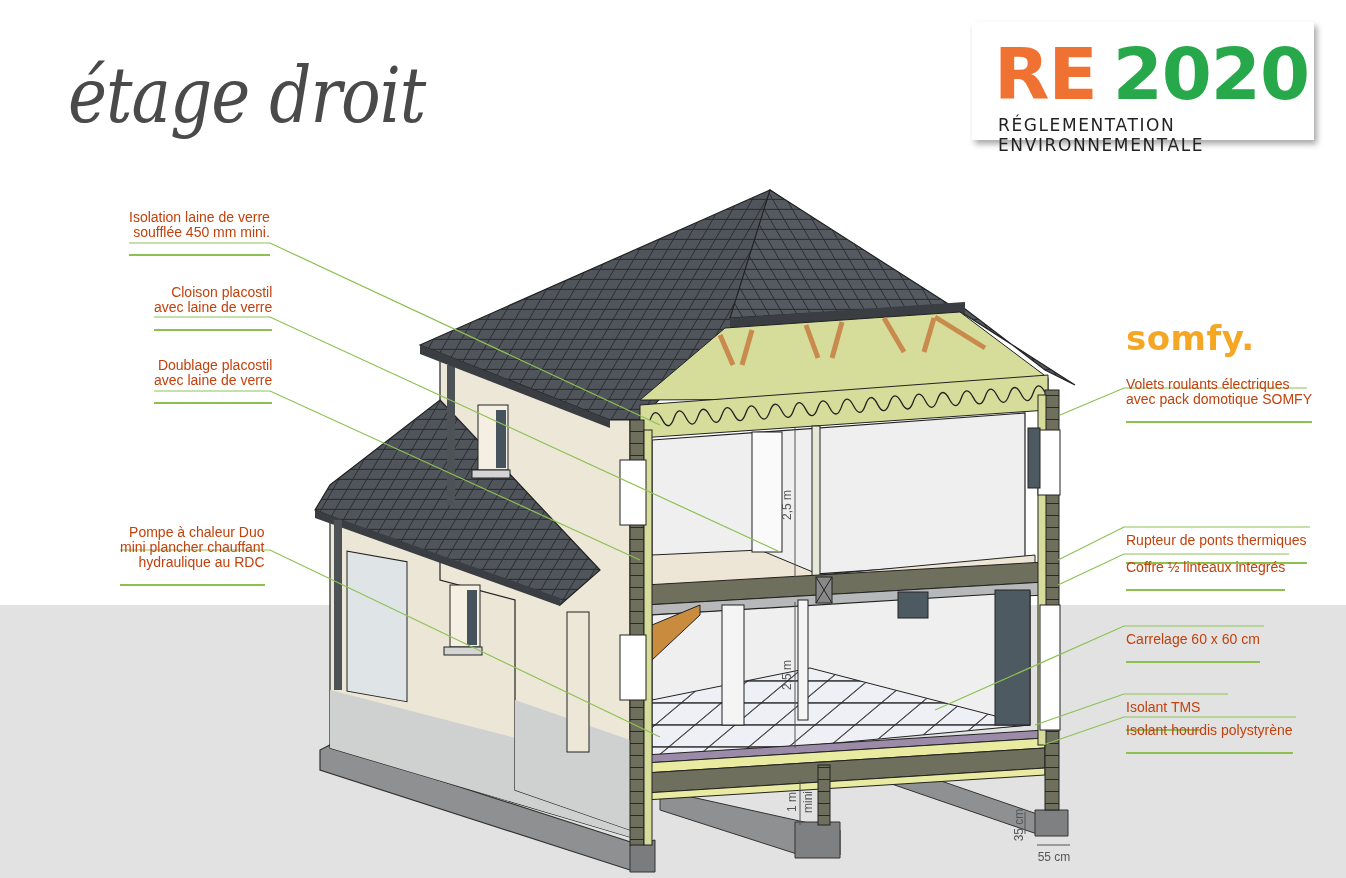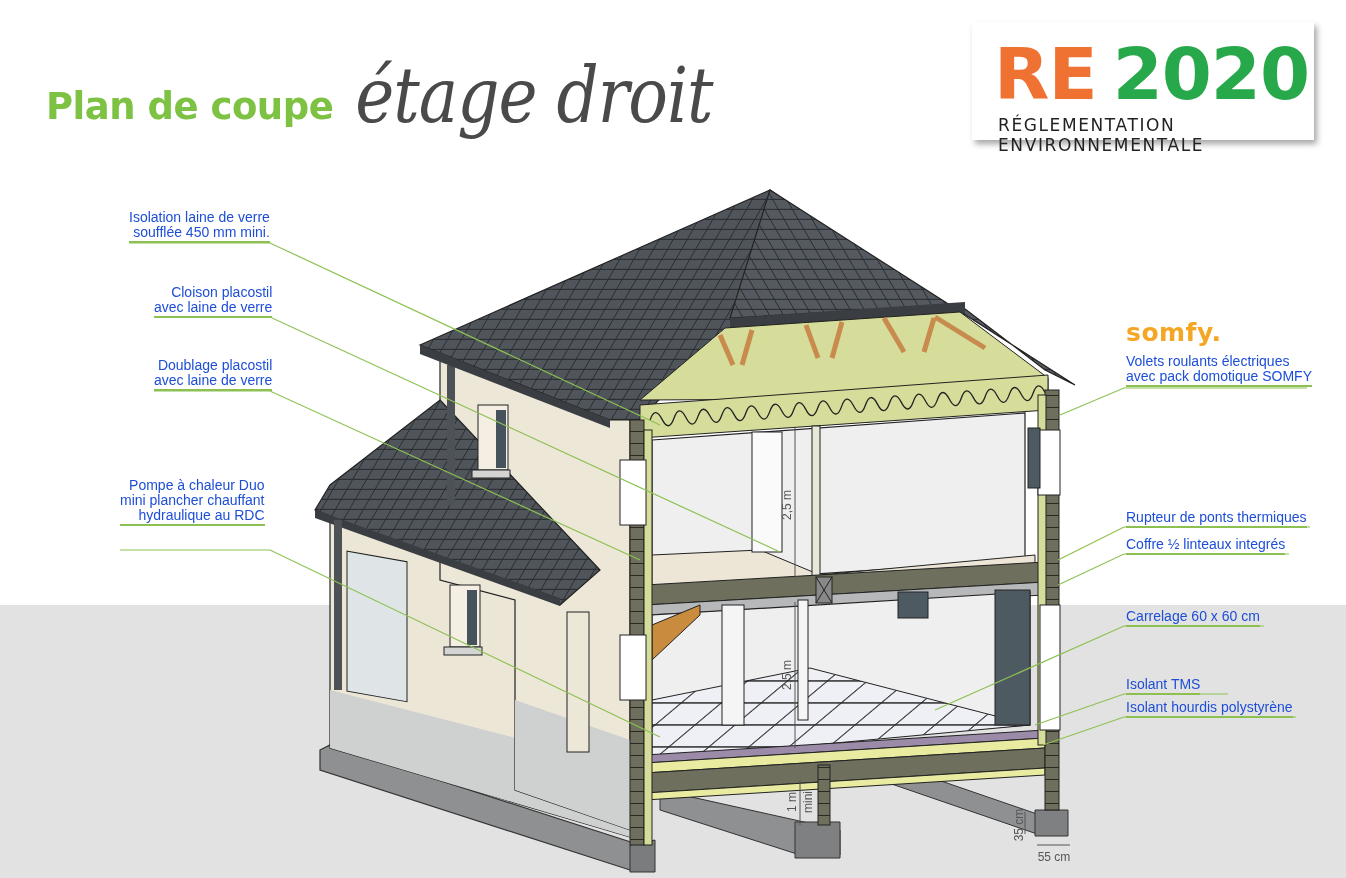--- a/index.html
+++ b/index.html
@@ -6,34 +6,33 @@
   body { width:1346px; height:878px; position:relative; overflow:hidden; background:#ffffff; font-family:"Liberation Sans", sans-serif; }
   .ground { position:absolute; left:0; top:605px; width:1346px; height:273px; background:#e3e2e2; }
   .title { position:absolute; left:46px; top:58px; display:flex; align-items:baseline; }
   .title-main { color:#7dc242; font-family:"DejaVu Sans", sans-serif; font-weight:bold; font-size:37px; letter-spacing:-0.5px; }
   .title-script { color:#4a4a4a; font-family:"DejaVu Serif", serif; font-style:italic; font-size:66px; margin-left:22px; letter-spacing:-1px; transform:scaleY(1.15); display:inline-block; }
   .re-box { position:absolute; left:972px; top:22px; width:342px; height:118px; background:#fff; box-shadow:3px 4px 6px rgba(0,0,0,0.35); }
   .re-big { position:absolute; left:22px; top:16px; font-family:"DejaVu Sans", sans-serif; font-weight:bold; font-size:72px; line-height:72px; letter-spacing:-1px;text-align:center; }
   .re-re { color:#f07232; }
   .re-year { color:#27a84a; margin-left:16px; }
   .re-sub { position:absolute; left:26px; top:93px; font-family:"DejaVu Sans", sans-serif; font-size:17px; letter-spacing:1.6px; color:#222; }
-  .label { position:absolute; font-family:"Liberation Sans", sans-serif; font-size:14px; line-height:15px; color:#1d4ed8; border-bottom:2px solid #8cc152; padding-bottom:1px; }
+  .label { position:absolute; font-family:"Liberation Sans", sans-serif; font-size:14px; line-height:15px; color:#c2410c; border-bottom:2px solid #8cc152; padding-bottom:14px; }
   .label.left { text-align:right; }
-  .label.right { text-align:left; }
-  .somfy { position:absolute; left:1126px; top:318px; font-family:"DejaVu Sans", sans-serif; font-weight:bold; font-size:25px; color:#f5a623; letter-spacing:0.5px; }
+  .label.right { text-align:left;margin-top:23px; }
+  .somfy { position:absolute; left:1126px; top:318px; font-family:"DejaVu Sans", sans-serif; font-weight:bold; font-size:34px; color:#f5a623; letter-spacing:0.5px; }
   svg.house { position:absolute; left:0; top:0; }
   .dim { font-family:"Liberation Sans", sans-serif; font-size:12px; fill:#555; }
 </style>
 </head>
 <body>
 
 <div class="ground"></div>
 
 <div class="title">
-  <span class="title-main">Plan de coupe</span>
   <span class="title-script">étage droit</span>
 </div>
 
 <div class="re-box">
   <div class="re-big">
     <span class="re-re">RE</span><span class="re-year">2020</span>
   </div>
   <div class="re-sub">RÉGLEMENTATION ENVIRONNEMENTALE</div>
 </div>
 
@@ -176,21 +175,21 @@
   <div>soufflée 450 mm mini.</div>
 </div>
 <div class="label left" style="left:154px; top:285px;">
   <div>Cloison placostil</div>
   <div>avec laine de verre</div>
 </div>
 <div class="label left" style="left:154px; top:358px;text-align:right;">
   <div>Doublage placostil</div>
   <div>avec laine de verre</div>
 </div>
-<div class="label left" style="left:120px; top:478px;">
+<div class="label left" style="left:120px; top:525px;">
   <div>Pompe à chaleur Duo</div>
   <div>mini plancher chauffant</div>
   <div>hydraulique au RDC</div>
 </div>
 
 <div class="somfy">somfy.</div>
 <div class="label right" style="left:1126px; top:354px;">
   <div>Volets roulants électriques</div>
   <div>avec pack domotique SOMFY</div>
 </div>

